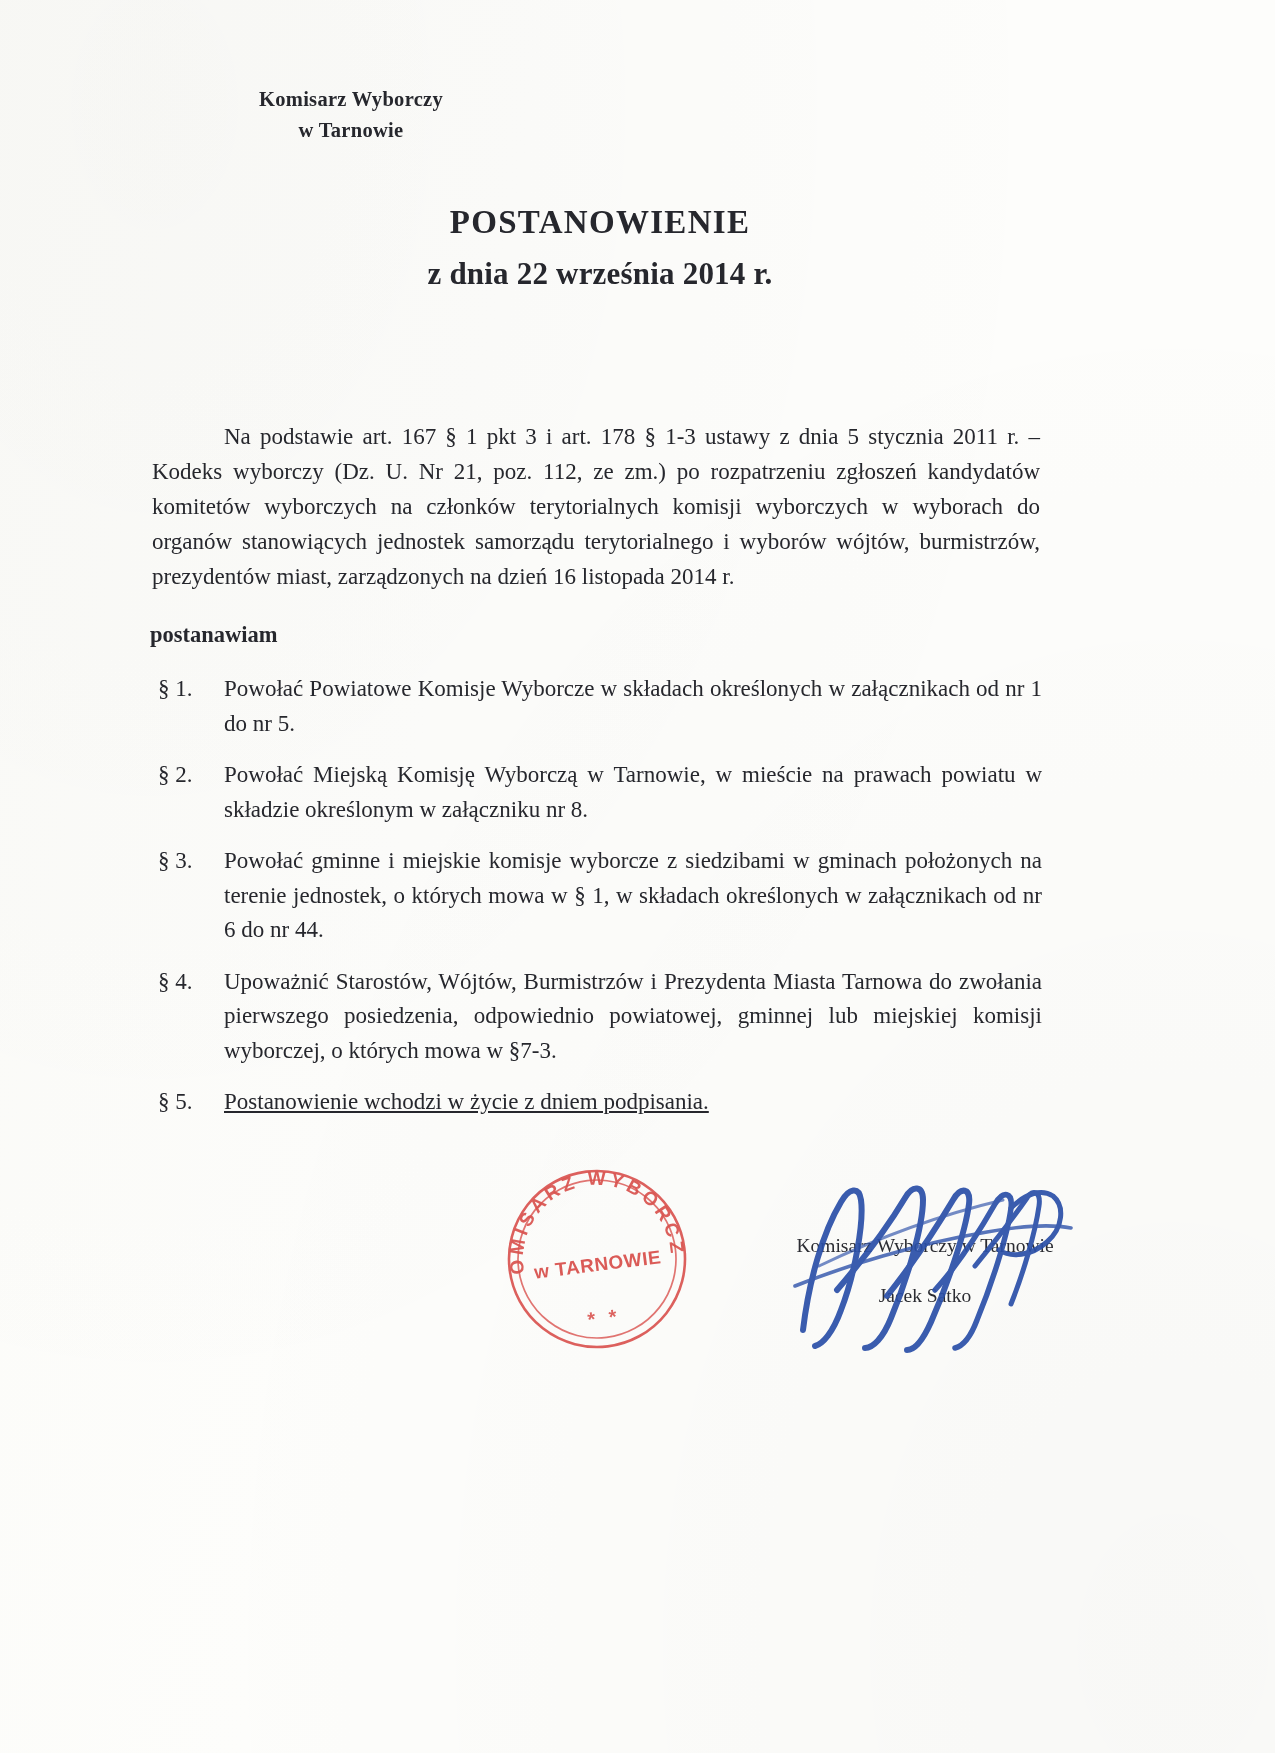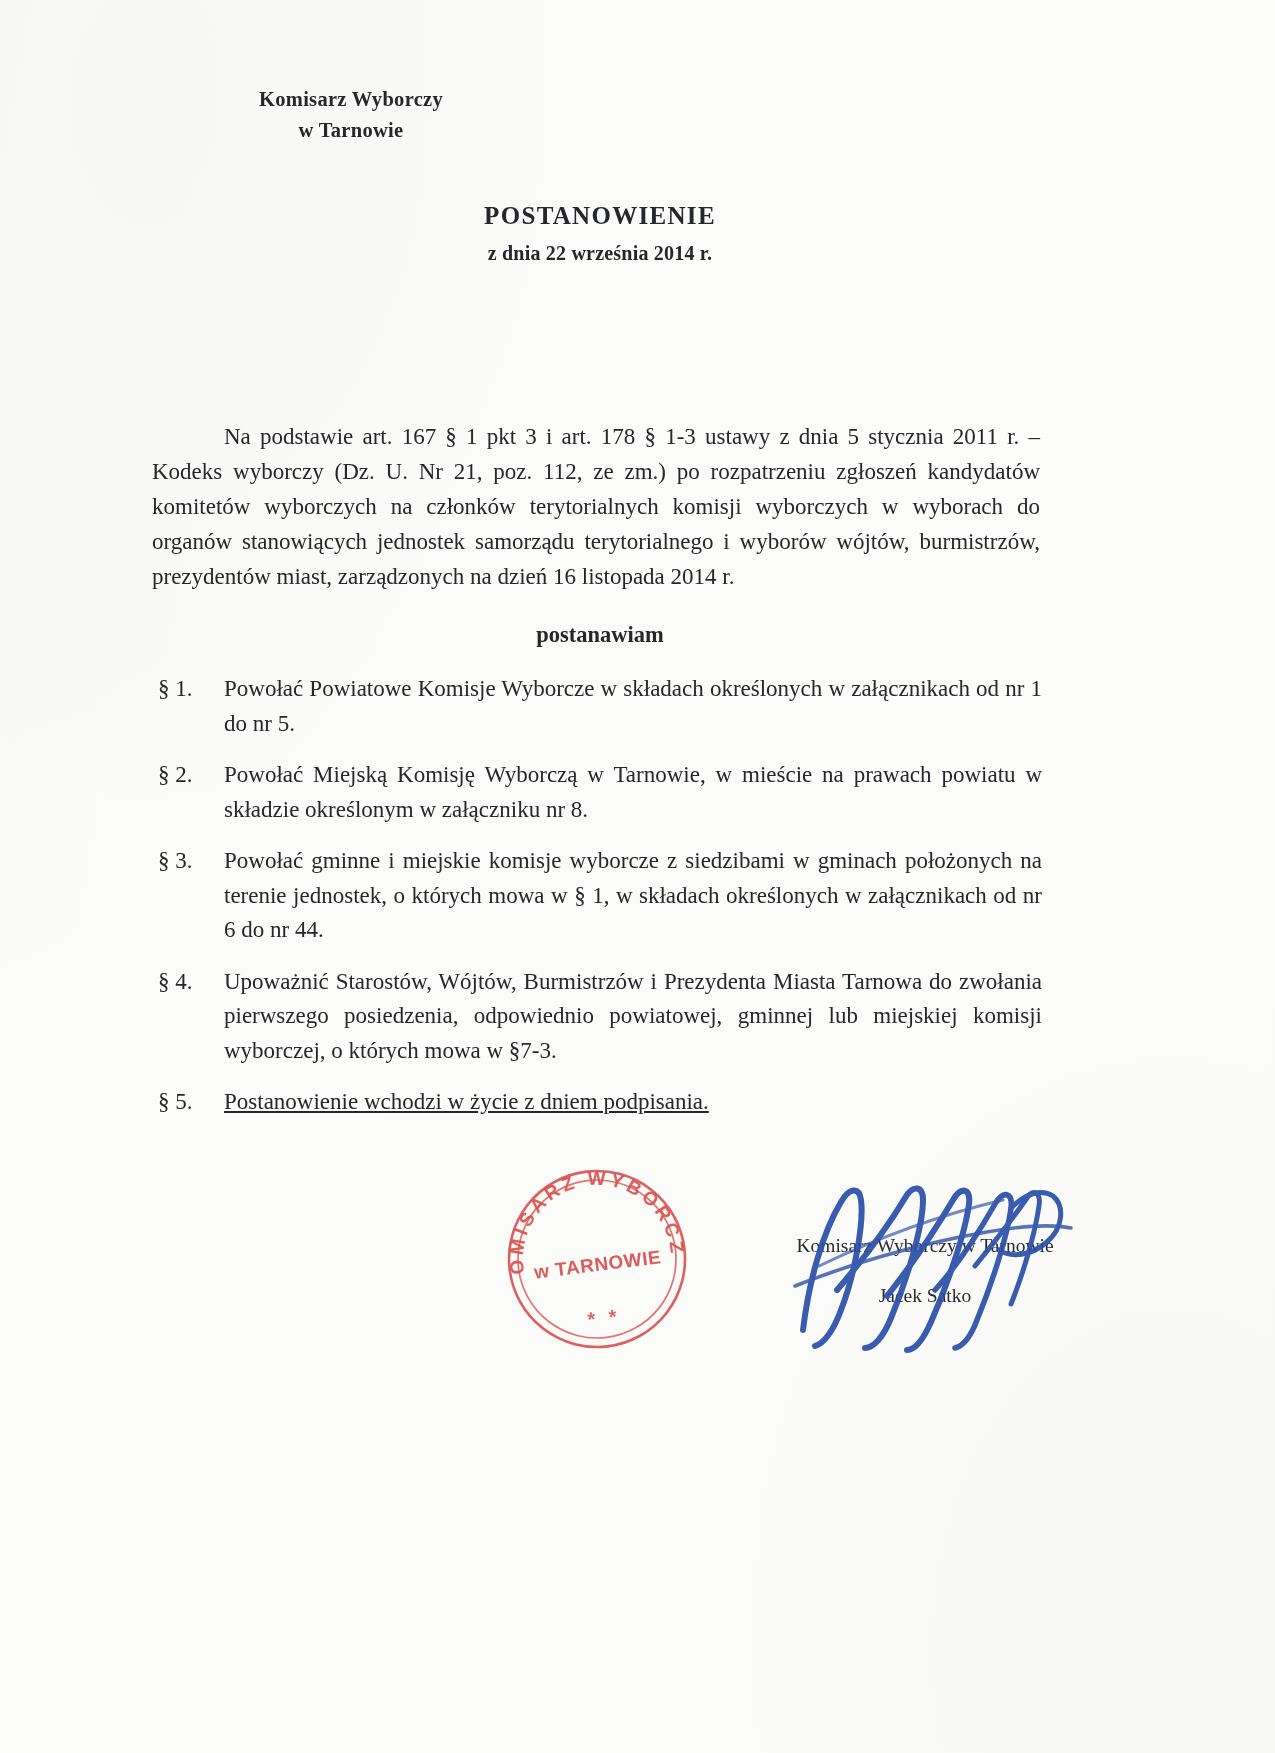--- a/index.html
+++ b/index.html
@@ -43,23 +43,23 @@
 
   .title-block {
     position: absolute;
     left: 150px;
     top: 196px;
     width: 900px;
     text-align: center;
     font-weight: bold;
     line-height: 1.62;
   }
-  .title-main { font-size: 25px; letter-spacing: 1.3px; }
+  .title-main { font-size: 33px; letter-spacing: 1.3px; }
   .title-sub  { font-size: 24px; letter-spacing: 0.2px; }
-  .title-date { font-size: 20px; letter-spacing: 0.2px; }
+  .title-date { font-size: 31px; letter-spacing: 0.2px; }
 
   .subject {
     position: absolute;
     left: 150px;
     top: 345px;
     width: 900px;
     text-align: center;
     font-weight: bold;
     font-size: 22.5px;
   }
@@ -74,21 +74,20 @@
     text-align: justify;
     text-indent: 72px;
     text-justify: inter-word;
   }
 
   .postanawiam {
     position: absolute;
     left: 150px;
     top: 622px;
     width: 900px;
-    text-align: center;
     font-weight: bold;
     font-size: 22.5px;
   }
 
   .clauses {
     position: absolute;
     left: 152px;
     top: 672px;
     width: 890px;
   }

